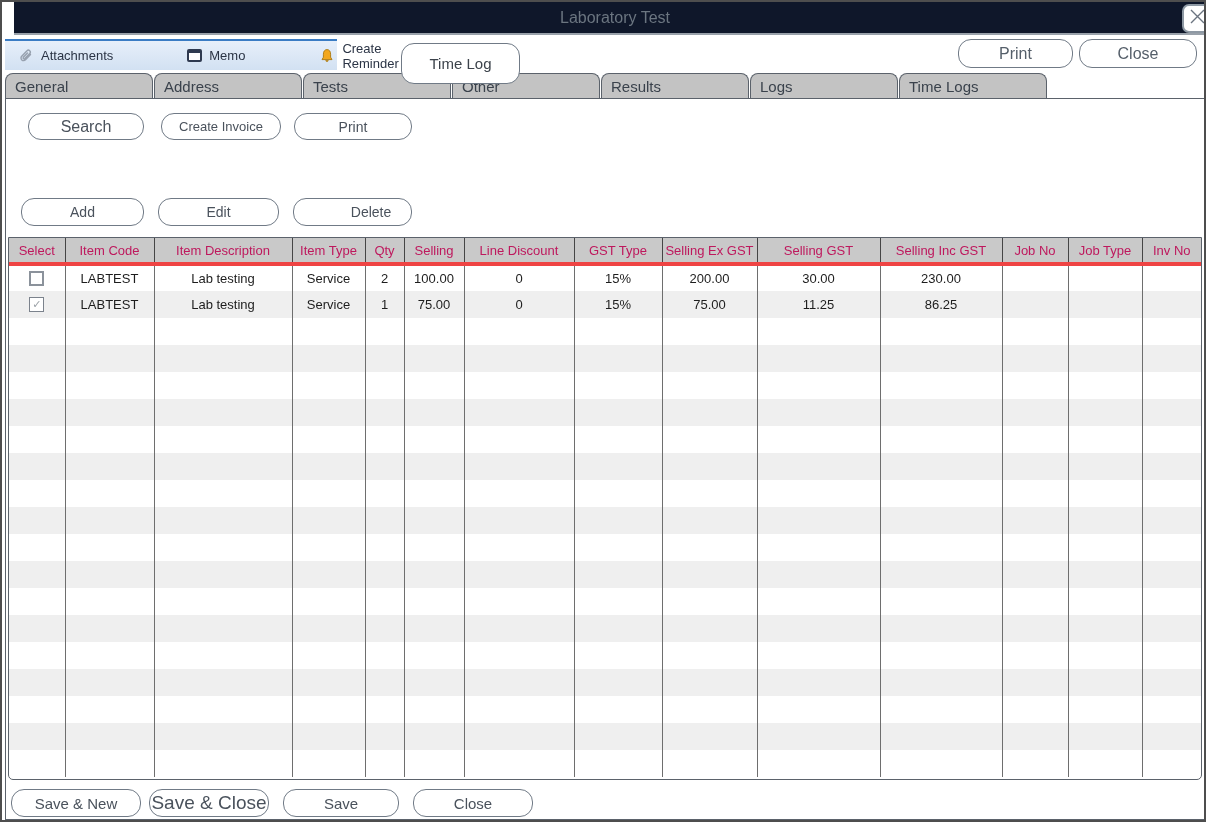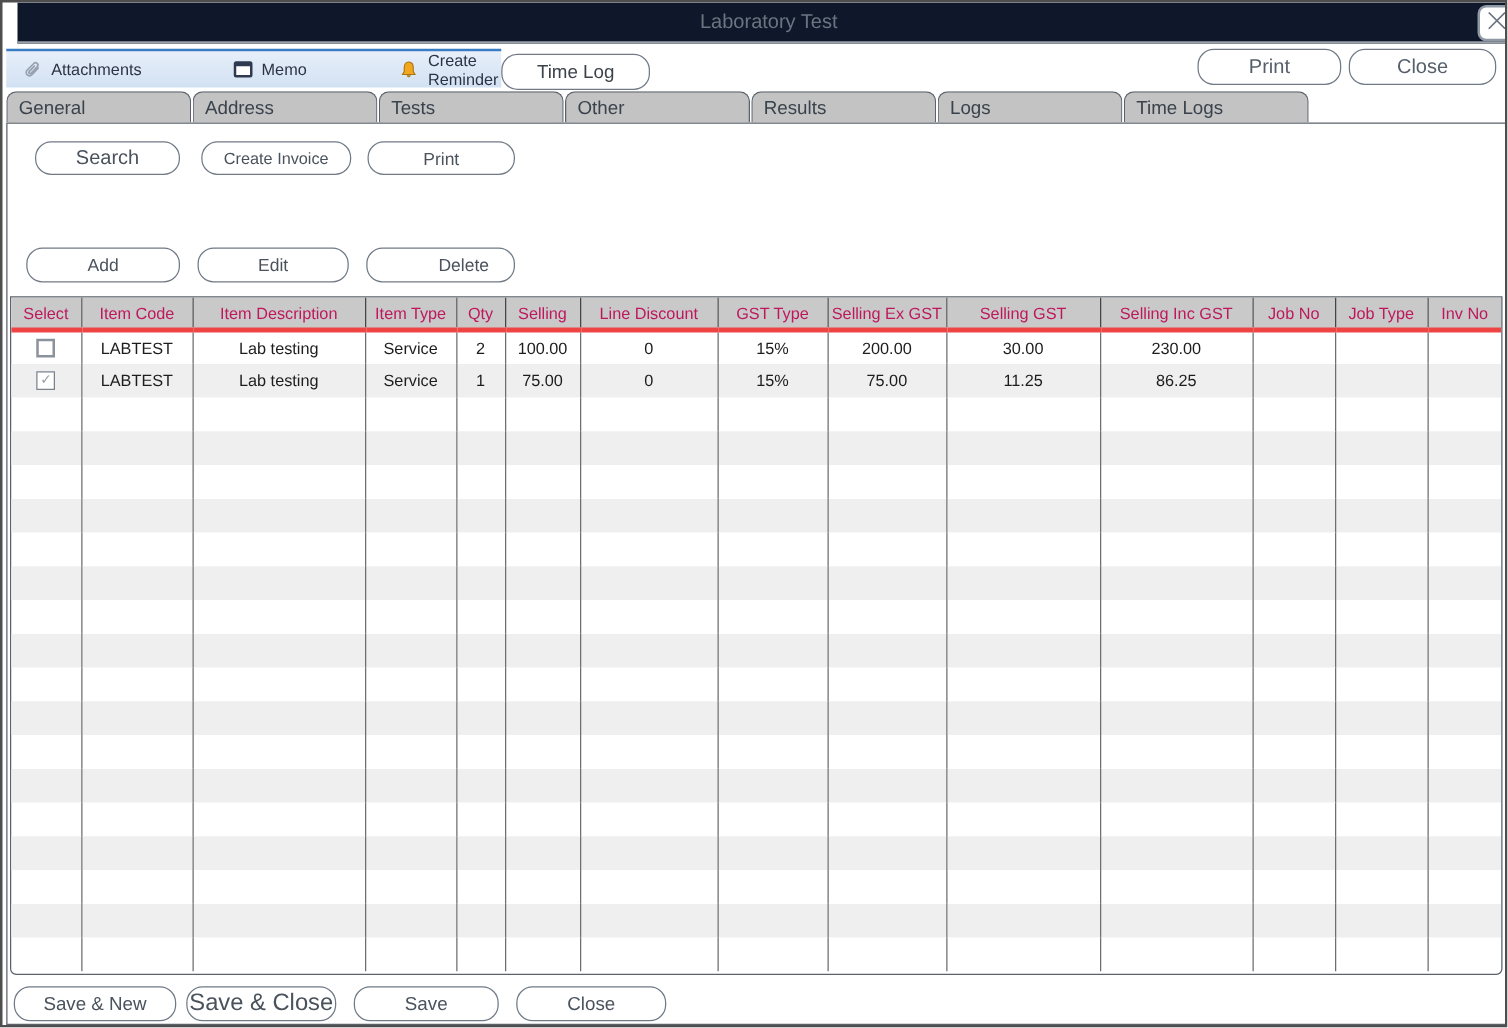--- a/index.html
+++ b/index.html
@@ -7,31 +7,31 @@
   body { font-family:"Liberation Sans", sans-serif; }
 
   .window { position:relative; width:1206px; height:822px; border:2px solid #4e4e4e; background:#fff; overflow:hidden; }
 
   
   .titlebar { position:absolute; left:12px; top:0; width:100%; height:33px; background:#0f172a; border-bottom:2px solid #99a1aa; display:flex; align-items:center; justify-content:center; }
   .title-text { font-size:16px; color:#6b7580; }
   .win-close { position:absolute; right:4px; top:2px; width:30px; height:29px; border:2px solid #8e99a4; border-radius:7px; background:#fff; display:flex; align-items:center; justify-content:center; cursor:default; }
 
   
-  .toolbar { position:absolute; left:3px; top:37px; width:396px; height:31px; background:linear-gradient(#e7effa,#d2e1f2); border-top:2px solid #3a7cc4; display:flex; align-items:center; padding:0 4px;gap:27px; }
+  .toolbar { position:absolute; left:3px; top:37px; width:332px; height:31px; background:linear-gradient(#e7effa,#d2e1f2); border-top:2px solid #3a7cc4; display:flex; align-items:center; padding:0 4px;gap:27px; }
   .tb-item { display:flex; align-items:center; gap:7px; padding:0 9px; height:24px; font-size:13px; color:#2b3445; border-radius:3px; }
   .tb-item.info-item { background:#eaf2fb; border:1px solid #f3f8fd; font-size:12px; }
   .tb-sep { width:1px; height:17px; background:#b3c3d8; margin:0 1px; box-shadow:1px 0 0 #eef4fb; }
   .clip-ic, .bell-ic { display:flex; }
   .memo-ic { width:15px; height:13px; border:2px solid #2f3a50; border-top-width:4px; background:#fff; border-radius:2px; }
   .info-ic { font-family:"Liberation Serif", serif; font-style:italic; font-weight:bold; font-size:16px; color:#14171c; line-height:1; }
 
   
   .rbtn { position:absolute; background:#fff; border:1px solid #707a86; border-radius:13px; display:flex; align-items:center; justify-content:center; color:#4a525c; cursor:default; }
-  .btn-timelog { left:399px; top:41px; width:119px; height:29px; font-size:15px; color:#3c434b; z-index:5; }
+  .btn-timelog { left:399px; top:41px; width:119px; height:41px; font-size:15px; color:#3c434b; z-index:5; }
   .btn-top-print { left:956px; top:37px; width:115px; height:29px; font-size:16px; color:#555f6a; }
   .btn-top-close { left:1077px; top:37px; width:118px; height:29px; font-size:16px; color:#555f6a; }
 
   
   .tabs { position:absolute; left:3px; top:71px; width:1200px; height:27px; display:flex; }
   .tab { width:148px; height:25px; margin-right:1px; background:#c3c3c3; border:1px solid #5b626b; border-bottom:none; border-radius:8px 8px 0 0; display:flex; align-items:center; padding-left:9px; font-size:15px; color:#3a424c; cursor:default; }
   .tab.active { background:#fff; height:27px; position:relative; z-index:4; }
 
   
   .panel { position:absolute; left:3px; top:96px; width:1200px; height:722px; border:1px solid #5b626b; background:#fff; z-index:1; }

